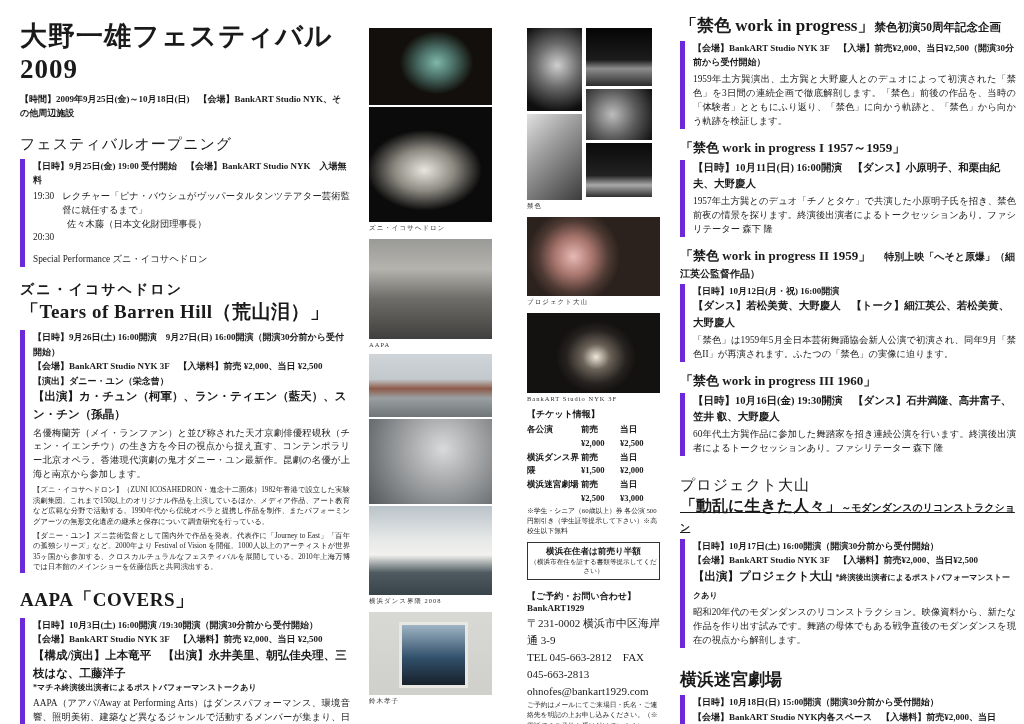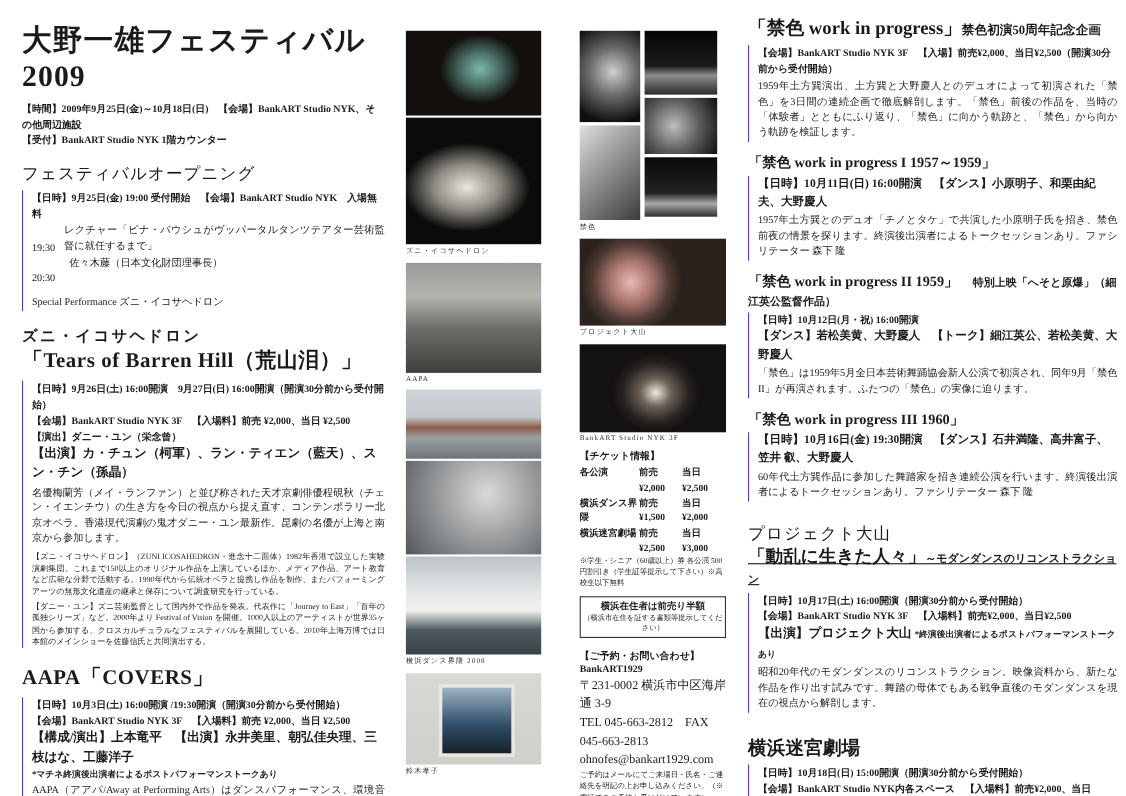--- a/index.html
+++ b/index.html
@@ -11,21 +11,21 @@
   #col-a{left:369px;top:28px;width:123px;}
   #col-b{left:527px;top:28px;width:133px;}
   #col-right{left:680px;top:14px;width:336px;}
   
   .page-title{font-size:27px;font-weight:bold;letter-spacing:1px;margin:0 0 8px 0;}
   .meta{font-size:9px;font-weight:bold;line-height:1.55;}
   .sec{margin-top:14px;}
   .sec-h{font-size:15px;font-weight:normal;margin:0 0 5px 0;letter-spacing:1px;}
   .sec-h-big{font-size:19px;font-weight:bold;margin:0 0 5px 0;letter-spacing:.5px;}
   .artist-h{font-size:14px;font-weight:bold;margin:0;letter-spacing:2px;}
-  .detail{border-left:1px solid #6d28d9;padding-left:8px;}
+  .detail{border-left:5px solid #6d28d9;padding-left:8px;}
   .dline{font-size:9px;font-weight:bold;line-height:1.6;}
   .big-line{font-size:11.5px;font-weight:bold;line-height:1.55;}
   .note{font-size:8px;font-weight:bold;line-height:1.5;}
   .desc{font-size:9.3px;line-height:1.5;margin-top:3px;text-align:justify;}
   .fine{font-size:7.3px;line-height:1.45;margin-top:3px;color:#222;text-align:justify;}
   
   .ph{width:100%;position:relative;overflow:hidden;}
   .cap{font-size:6.5px;color:#333;margin:2px 0 6px 0;letter-spacing:1px;}
   .ph-opera{background:radial-gradient(ellipse 40% 55% at 55% 45%, #7fb8a8 0%, #4a6f66 35%, #120f0c 75%);}
   .ph-swirl{background:radial-gradient(ellipse 60% 45% at 45% 55%, #e9e6df 0%, #8d8a82 40%, #0b0b0b 78%);}
@@ -62,28 +62,27 @@
   .r-h2 .sub{font-size:10px;}
 </style>
 </head>
 <body>
 
 <div id="page">
 
   <div class="col" id="col-left">
     <h1 class="page-title">大野一雄フェスティバル2009</h1>
     <div class="meta">【時間】2009年9月25日(金)～10月18日(日)　【会場】BankART Studio NYK、その他周辺施設</div>
-    <div class="meta">【受付】BankART Studio NYK 1階カウンター</div>
 
     <div class="sec">
       <h2 class="sec-h">フェスティバルオープニング</h2>
       <div class="detail">
         <div class="dline">【日時】9月25日(金) 19:00 受付開始　【会場】BankART Studio NYK　入場無料</div>
         <div style="display:flex;gap:8px;">
-          <span class="desc" style="margin-top:18px;">19:30</span>
+          <span class="desc" style="margin-top:2px;">19:30</span>
           <span class="desc" style="margin-top:2px;">レクチャー「ピナ・バウシュがヴッパータルタンツテアター芸術監督に就任するまで」</span>
         </div>
         <div class="desc" style="margin:0 0 0 34px;">佐々木藤（日本文化財団理事長）</div>
         <div style="display:flex;gap:8px;flex-direction:column;">
           <span class="desc" style="margin-top:0;">20:30</span>
           <span class="desc" style="margin-top:0;font-family:Liberation Serif, serif;">Special Performance ズニ・イコサヘドロン</span>
         </div>
       </div>
     </div>
 

